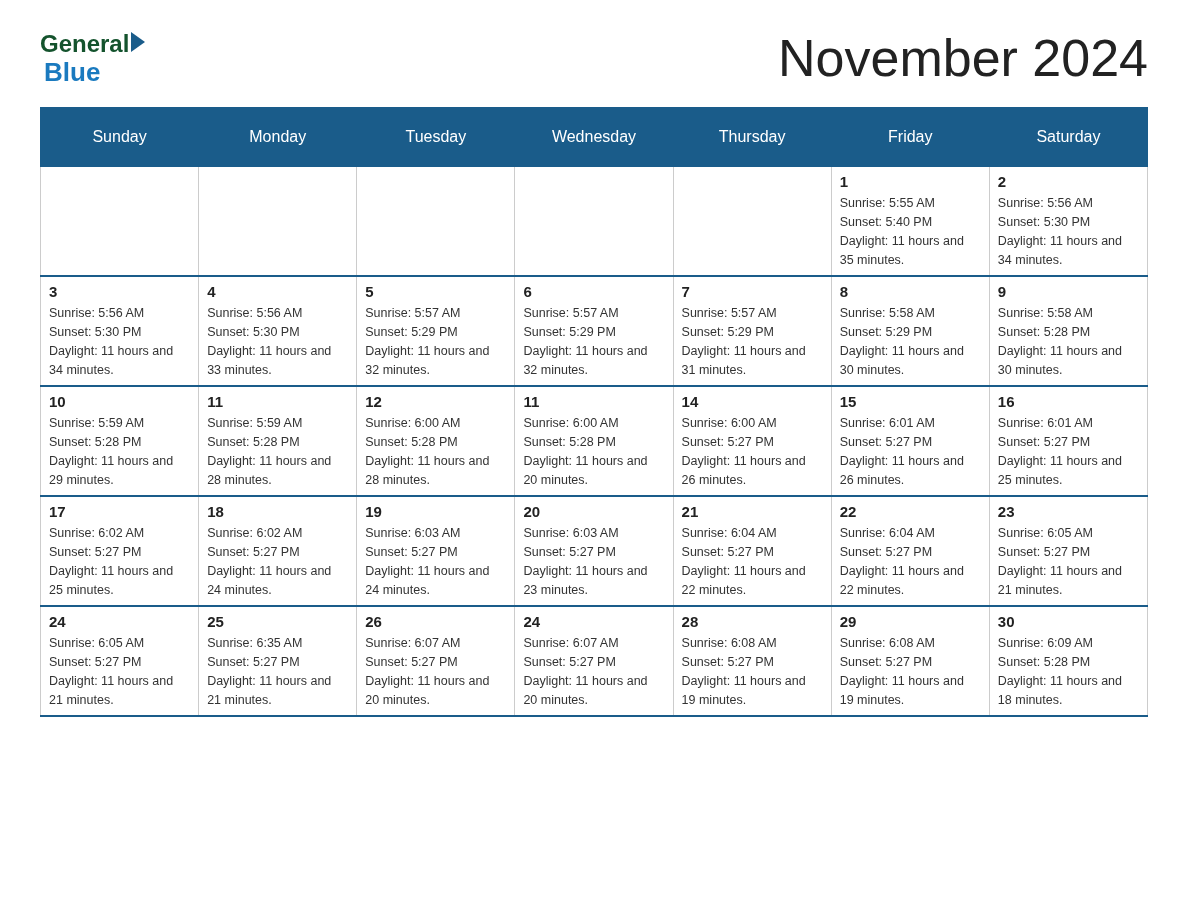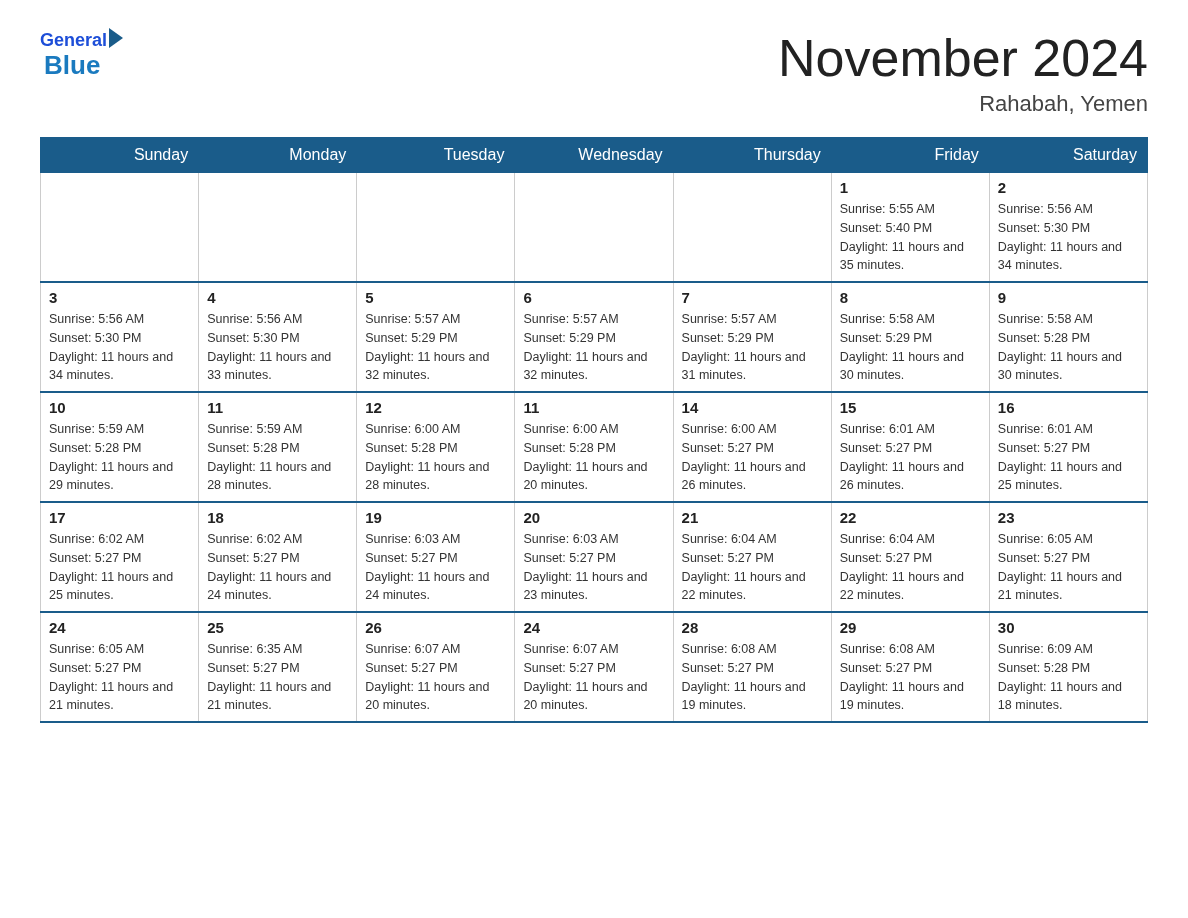--- a/index.html
+++ b/index.html
@@ -14,23 +14,23 @@
       display: flex;
       justify-content: space-between;
       align-items: flex-start;
       margin-bottom: 20px;
     }
     .logo {
       display: flex;
       align-items: center;
     }
     .logo-text-general {
-      font-size: 18px;
+      font-size: 24px;
       font-weight: bold;
-      color: #1d4ed8;
+      color: #14532d;
     }
     .logo-text-blue {
       font-size: 26px;
       font-weight: bold;
       color: #1a7abf;
     }
     .logo-arrow {
       width: 0;
       height: 0;
       border-left: 14px solid #1a5c8a;
@@ -59,23 +59,23 @@
     .calendar-table {
       width: 100%;
       border-collapse: collapse;
       border: 1px solid #999;
     }
     .calendar-table thead tr th {
       background-color: #1a5c8a;
       color: #fff;
       font-size: 16px;
       font-weight: normal;
-      padding: 8px 10px;
+      padding: 20px 10px;
       border: 1px solid #1a5c8a;
-      text-align: right;
+      text-align: center;
     }
     .calendar-table tbody tr td {
       vertical-align: top;
       padding: 6px 8px;
       border: 1px solid #ccc;
       width: 14.28%;
       min-height: 90px;
       font-size: 13px;
       color: #333;
     }
@@ -108,21 +108,20 @@
         <span class="logo-text-general">General</span>
         <span class="logo-arrow"></span>
       </div>
       <div style="display:flex; align-items:center; margin-left: 4px;">
         <span class="logo-text-blue">Blue</span>
       </div>
     </div>
   </div>
   <div class="title-area">
     <div class="calendar-title">November 2024</div>
-    <div class="calendar-subtitle">Rahabah, Yemen</div>
   </div>
 </div>
 
 <table class="calendar-table">
   <thead>
     <tr>
     <th>Sunday</th>
         <th>Monday</th>
         <th>Tuesday</th>
         <th>Wednesday</th>

